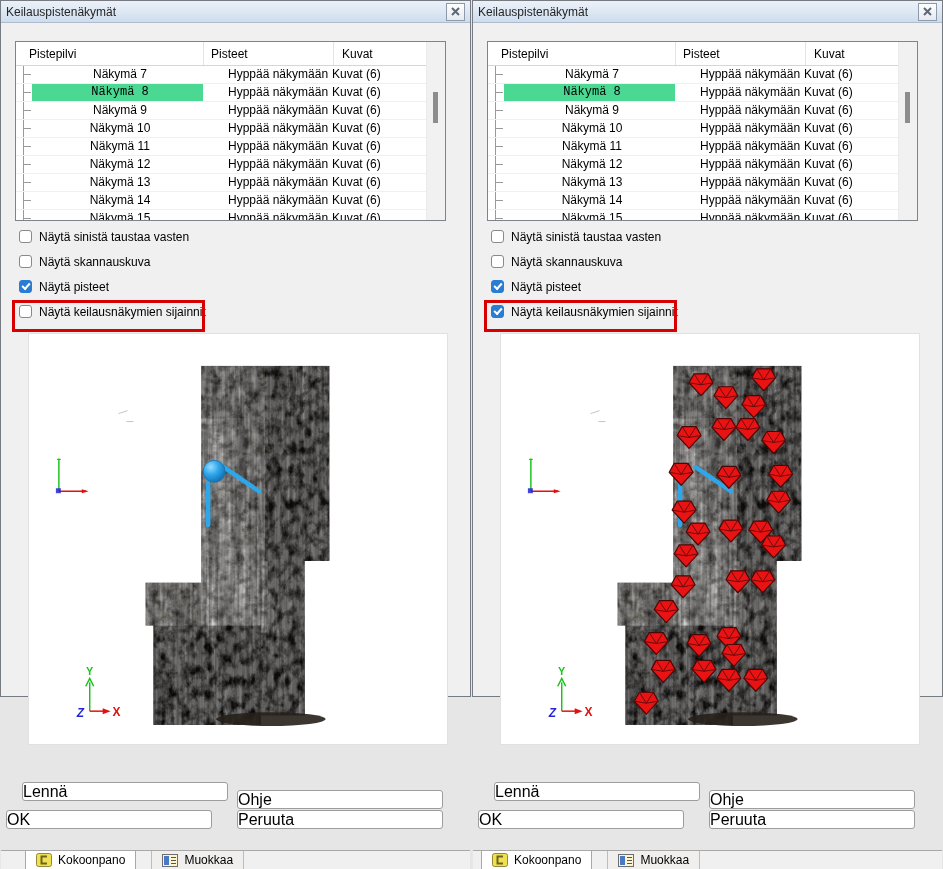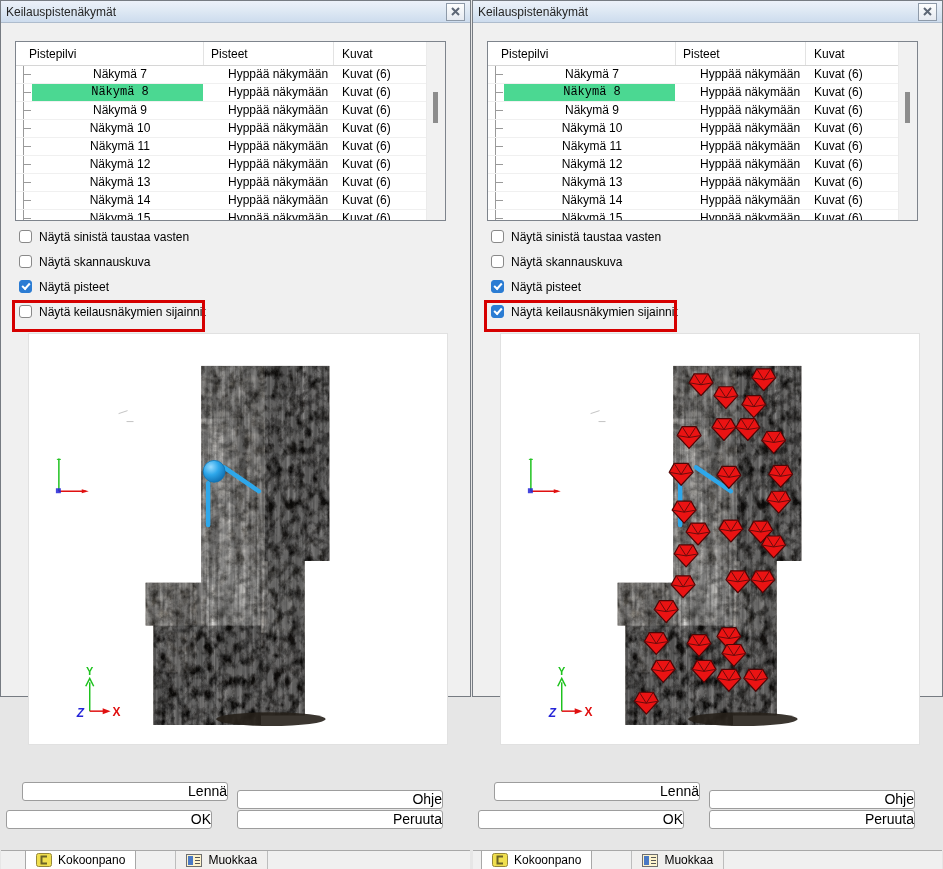--- a/index.html
+++ b/index.html
@@ -32,21 +32,21 @@
   .th{position:absolute;top:5px;}
   .th1{left:13px}.th2{left:195px}.th3{left:326px}
   .tbody{position:absolute;top:24px;left:0;right:19px;height:156px;}
   .trow{position:relative;height:17px;border-bottom:1px solid #f0f0f0;background:#fff;}
   .trow::before{content:"";position:absolute;left:7px;top:0;height:17px;border-left:1px solid #9a9a9a;}
   .trow::after{content:"";position:absolute;left:8px;top:8px;width:7px;border-top:1px solid #9a9a9a;}
   .cname{position:absolute;left:16px;top:0;width:171px;height:17px;line-height:17px;
     padding-left:5px;box-sizing:border-box;text-align:center;}
   .trow.sel .cname{background:var(--sel-green,#4bd892);font-family:Liberation Mono, monospace;}
   .cact{position:absolute;left:212px;top:0;height:17px;line-height:17px;}
-  .cimg{position:absolute;left:326px;top:0;height:17px;line-height:17px;text-align:right;}
+  .cimg{position:absolute;left:316px;top:0;height:17px;line-height:17px;text-align:right;}
   .scroll{position:absolute;top:0;right:0;width:18px;bottom:0;background:#f1f1f1;border-left:1px solid #ebebeb;}
   .thumb{position:absolute;left:6px;width:5px;top:50px;height:31px;background:#8d8d8d;}
 
   
   .checks{position:absolute;left:18px;top:229px;}
   .chk{display:flex;align-items:flex-start;height:25px;cursor:default;}
   .box{width:13px;height:13px;border:1px solid #898989;border-radius:3px;background:#fff;
     margin-right:7px;position:relative;box-sizing:border-box;flex:0 0 13px;}
   .chk.on .box{background:var(--chk-blue,#2b7cd3);border-color:var(--chk-blue,#2b7cd3);}
   .chk.on .box::after{content:"";position:absolute;left:2px;top:2px;width:6px;height:3px;
@@ -54,35 +54,35 @@
   .redbox{position:absolute;left:11px;top:299px;width:187px;height:26px;
     border:3px solid var(--hl-red,#d60000);}
 
   
   .viewer{position:absolute;left:27px;top:332px;width:420px;height:412px;background:#fff;
     border:1px solid #e1e1e1;box-sizing:border-box;}
   .vsvg{width:100%;height:100%;display:block;}
 
   
   .btn{position:absolute;height:19px;width:206px;background:#fff;border:1px solid #9d9d9d;
-    border-radius:3px;font-family:"Liberation Sans",sans-serif;font-size:14px;
-    line-height:17px;text-align:right;padding:0;color:#000;}
+    border-radius:3px;font-family:"Liberation Sans",sans-serif;font-size:16px;
+    line-height:17px;text-align:left;padding:0;color:#000;}
   .b-fly{left:21px;top:781px}
   .b-help{left:236px;top:789px}
   .b-ok{left:5px;top:809px}
   .b-cancel{left:236px;top:809px}
 
   
   .tabstrip{position:absolute;left:0;right:0;top:849px;height:19px;border-top:1px solid #a8a8a8;
-    display:flex;padding-left:24px;background:#f0f0f0;gap:36px;}
+    display:flex;padding-left:24px;background:#f0f0f0;}
   .dlgR .tabstrip{padding-left:8px;}
   .tab{display:flex;align-items:center;gap:6px;padding:0 10px;height:19px;
     border:1px solid #a8a8a8;border-top:none;background:#f0efee;box-sizing:border-box;cursor:default;}
   .tab.active{background:#fff;}
-  .tab + .tab{margin-left:3px;border-color:#bdbdbd;text-align:center;}
+  .tab + .tab{margin-left:15px;border-color:#bdbdbd;text-align:center;}
   .tab .ticon{display:flex;}
 </style>
 </head>
 <body style="--sel-green: #4bd892; --hl-red: #d60000; --chk-blue: #2b7cd3;">
 
   <div class="dialog dlgL">
     <div class="titlebar">
       <span class="title">Keilauspistenäkymät</span>
       <span class="closebtn">
         <svg width="9" height="9" viewBox="0 0 9 9">

